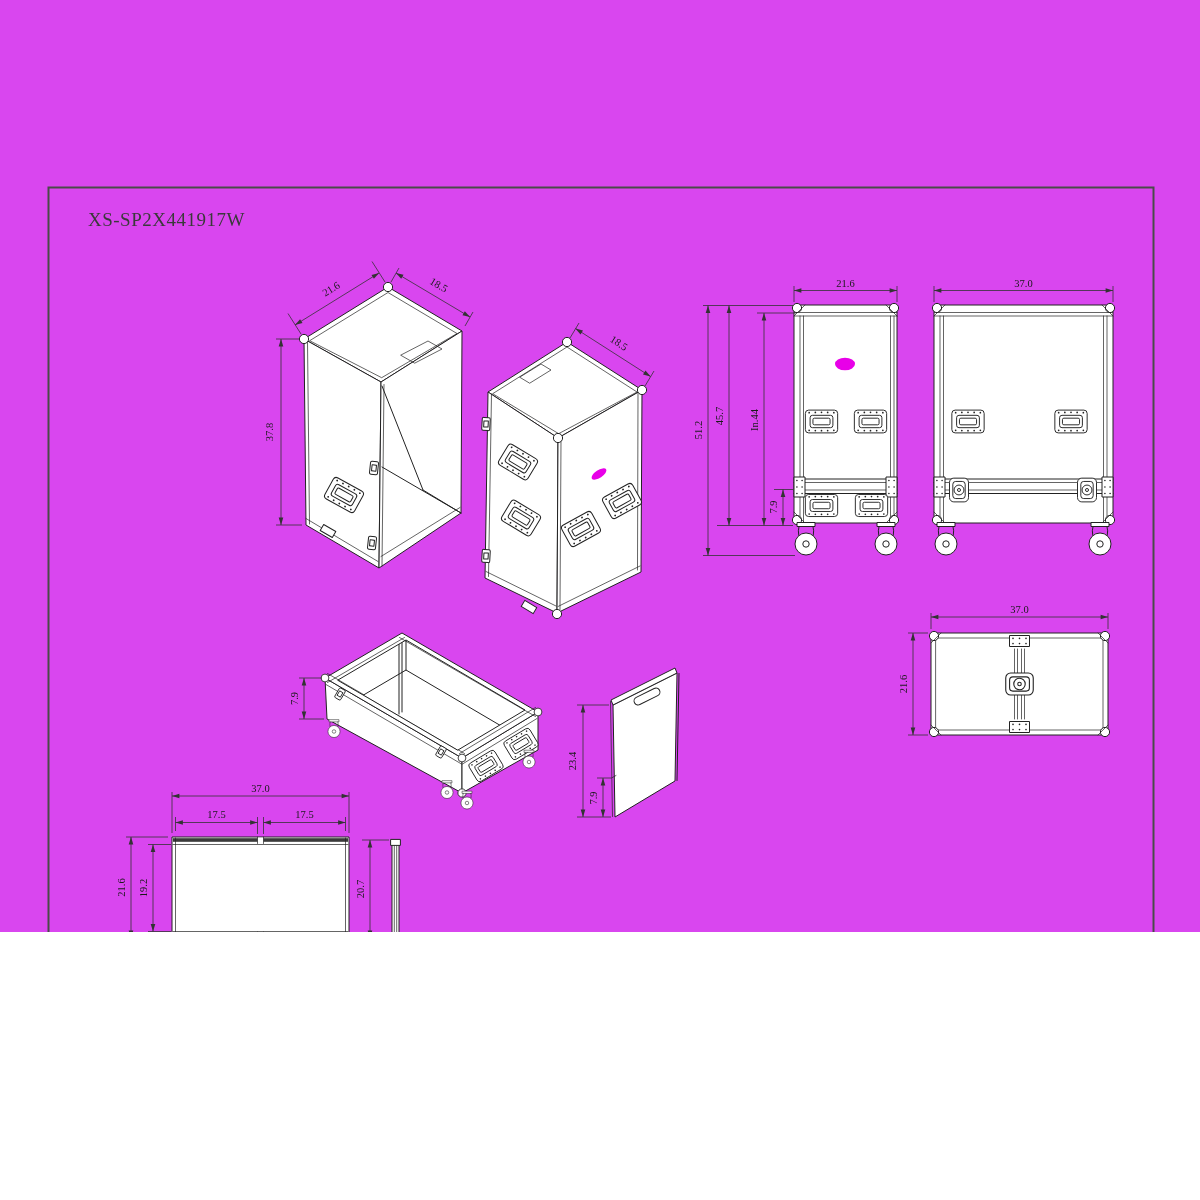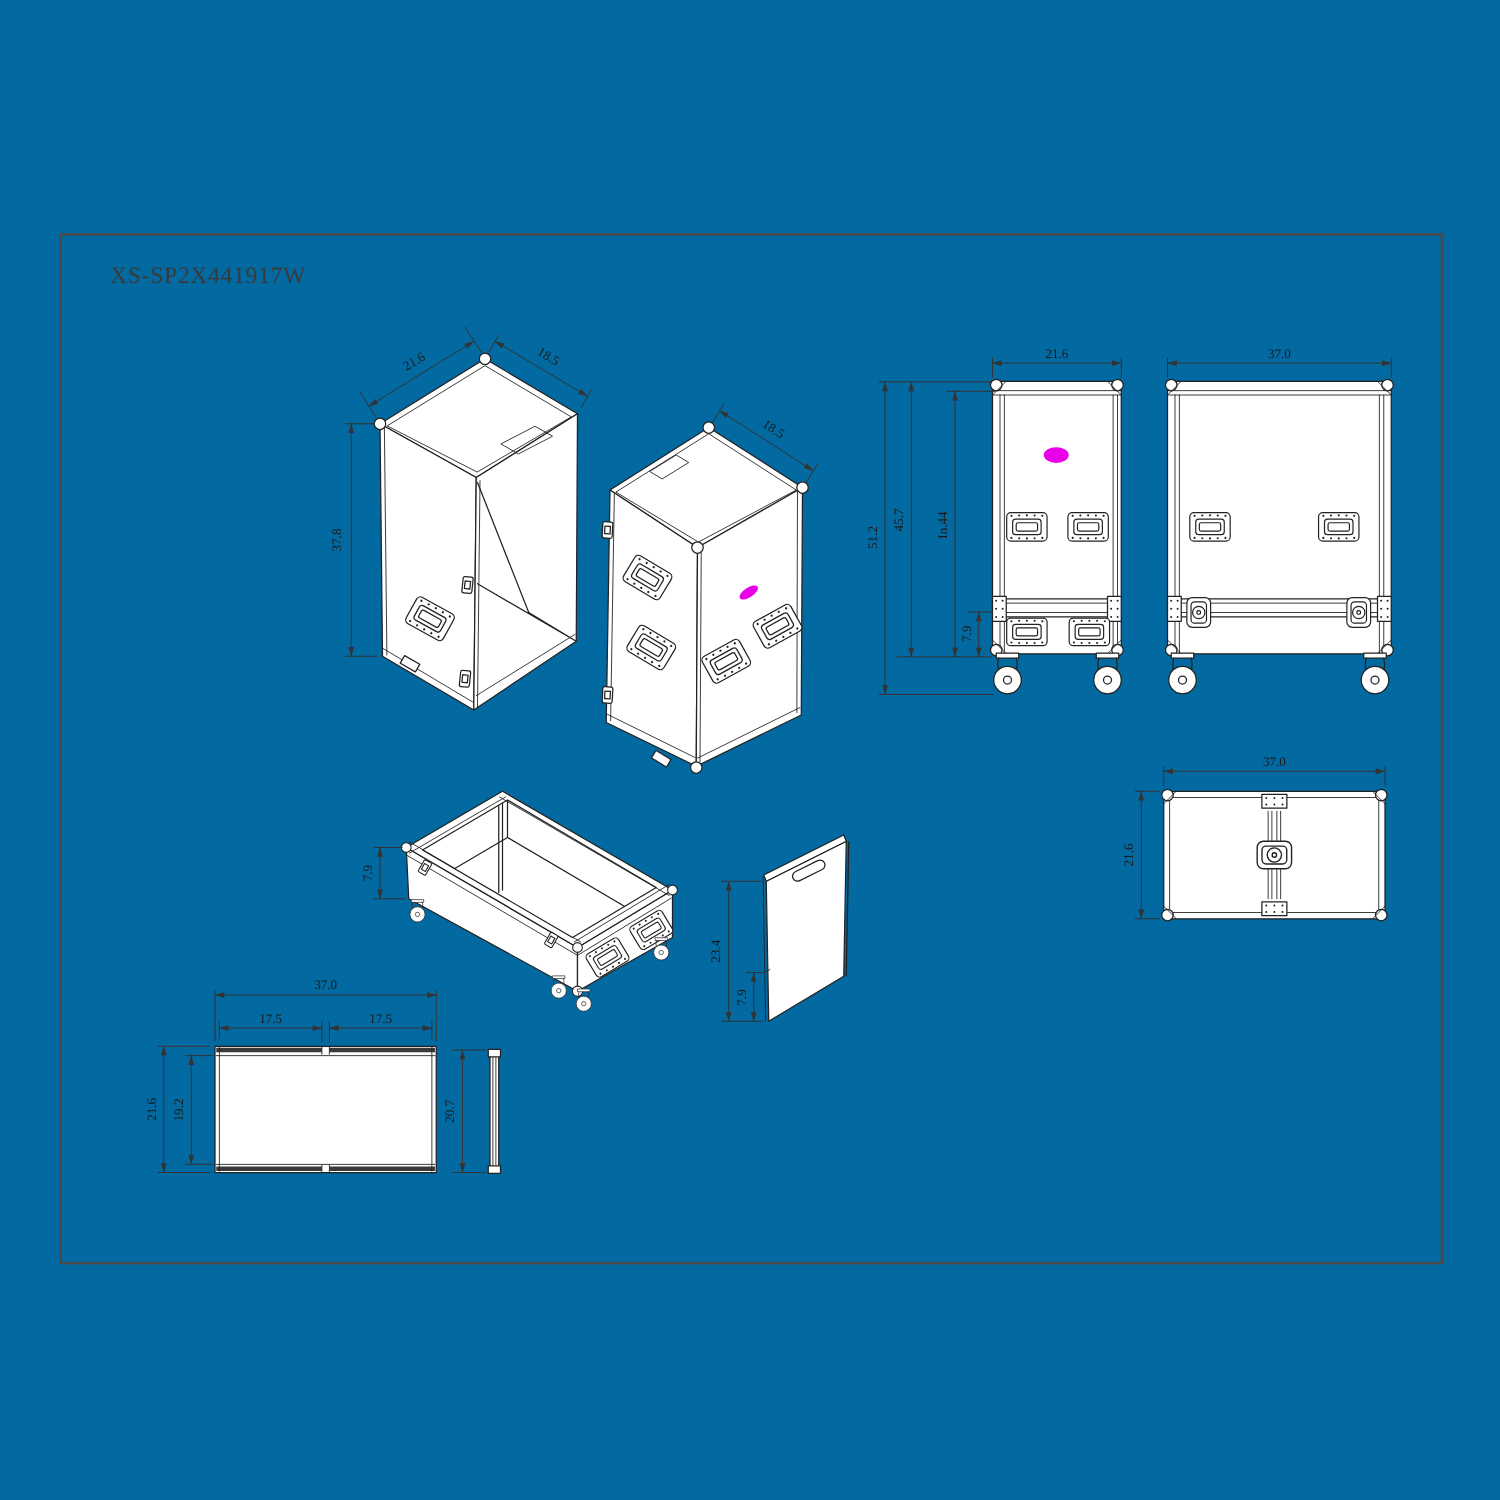--- a/index.html
+++ b/index.html
@@ -1,16 +1,16 @@
 <!DOCTYPE html>
 <html><head>
 <meta charset="utf-8">
 <style>
   html,body { margin:0; padding:0; background:#fff; }
-  .canvas { width:1200px; height:1200px; background:#0369a1; position:relative; overflow:hidden; }
+  .canvas { width:1200px; height:932px; background:#d946ef; position:relative; overflow:hidden; }
   svg { display:block; }
   .fw  { fill:#fff; stroke:#222; stroke-width:1; stroke-linejoin:round; }
   .ln  { fill:none; stroke:#222; stroke-width:1; stroke-linecap:round; stroke-linejoin:round; }
   .thin{ stroke-width:0.7; }
   .dim { fill:none; stroke:#333; stroke-width:0.8; }
   .dk  { fill:#3a3a3a; stroke:none; }
   .dt  { fill:#222; stroke:none; }
   text.d { font-family:"Liberation Serif",serif; font-size:10.5px; fill:#1a1a1a; text-anchor:middle; }
   .title { font-family:"Liberation Serif",serif; font-size:19px; fill:#3a3a3a; letter-spacing:0.5px; }
 </style>

